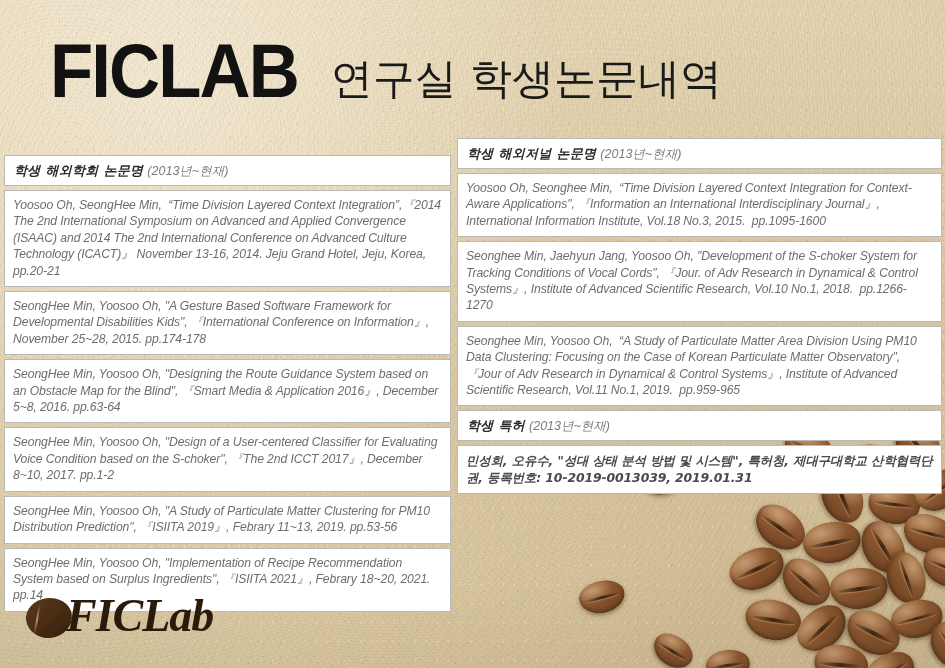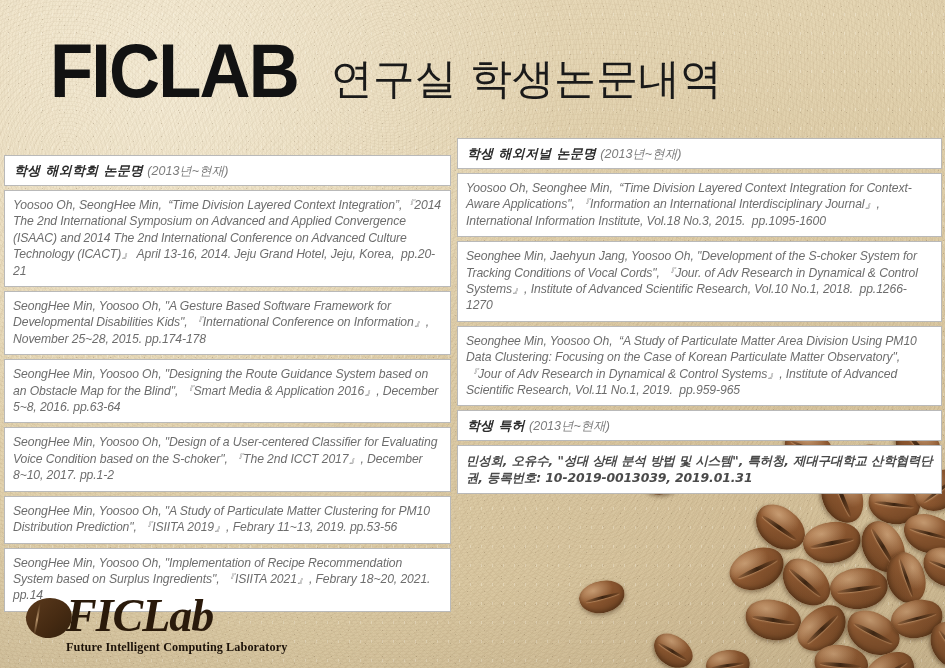--- a/index.html
+++ b/index.html
@@ -268,21 +268,21 @@
     <div id="title-kr">연구실 학생논문내역</div>
   </div>
 
   <div class="col" id="col-left">
 
     <div class="card section-head">
       <span class="head-kr">학생 해외학회 논문명</span><span class="head-years">(2013년~현재)</span>
     </div>
 
     <div class="card">
-      <div class="entry-text">Yoosoo Oh, SeongHee Min,  “Time Division Layered Context Integration”,『2014 The 2nd International Symposium on Advanced and Applied Convergence (ISAAC) and 2014 The 2nd International Conference on Advanced Culture Technology (ICACT)』 April 13-16, 2014. Jeju Grand Hotel, Jeju, Korea,  pp.20-21</div>
+      <div class="entry-text">Yoosoo Oh, SeongHee Min,  “Time Division Layered Context Integration”,『2014 The 2nd International Symposium on Advanced and Applied Convergence (ISAAC) and 2014 The 2nd International Conference on Advanced Culture Technology (ICACT)』 November 13-16, 2014. Jeju Grand Hotel, Jeju, Korea,  pp.20-21</div>
     </div>
     <div class="card">
       <div class="entry-text">SeongHee Min, Yoosoo Oh, "A Gesture Based Software Framework for Developmental Disabilities Kids", 『International Conference on Information』, November 25~28, 2015. pp.174-178</div>
     </div>
     <div class="card">
       <div class="entry-text">SeongHee Min, Yoosoo Oh, "Designing the Route Guidance System based on an Obstacle Map for the Blind", 『Smart Media &amp; Application 2016』, December 5~8, 2016. pp.63-64</div>
     </div>
     <div class="card">
       <div class="entry-text">SeongHee Min, Yoosoo Oh, "Design of a User-centered Classifier for Evaluating Voice Condition based on the S-choker", 『The 2nd ICCT 2017』, December 8~10, 2017. pp.1-2</div>
     </div>
@@ -315,16 +315,15 @@
     </div>
 
     <div class="card">
       <div class="entry-text kr">민성회, 오유수, "성대 상태 분석 방법 및 시스템", 특허청, 제대구대학교 산학협력단권, 등록번호: 10-2019-0013039, 2019.01.31</div>
     </div>
   </div>
 
   <div id="logo">
     <div id="logo-bean"></div>
     <div id="logo-word">FICLab</div>
-    <div id="logo-tagline">Future Intelligent Computing Laboratory</div>
   </div>
 
 </div>
 
 </body></html>

